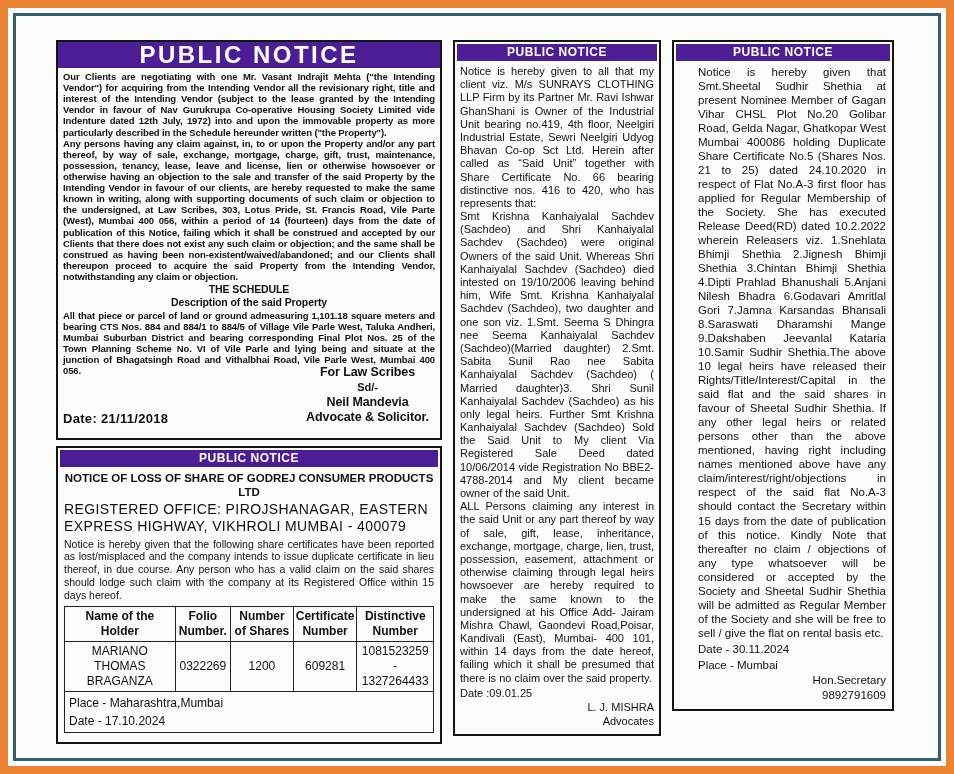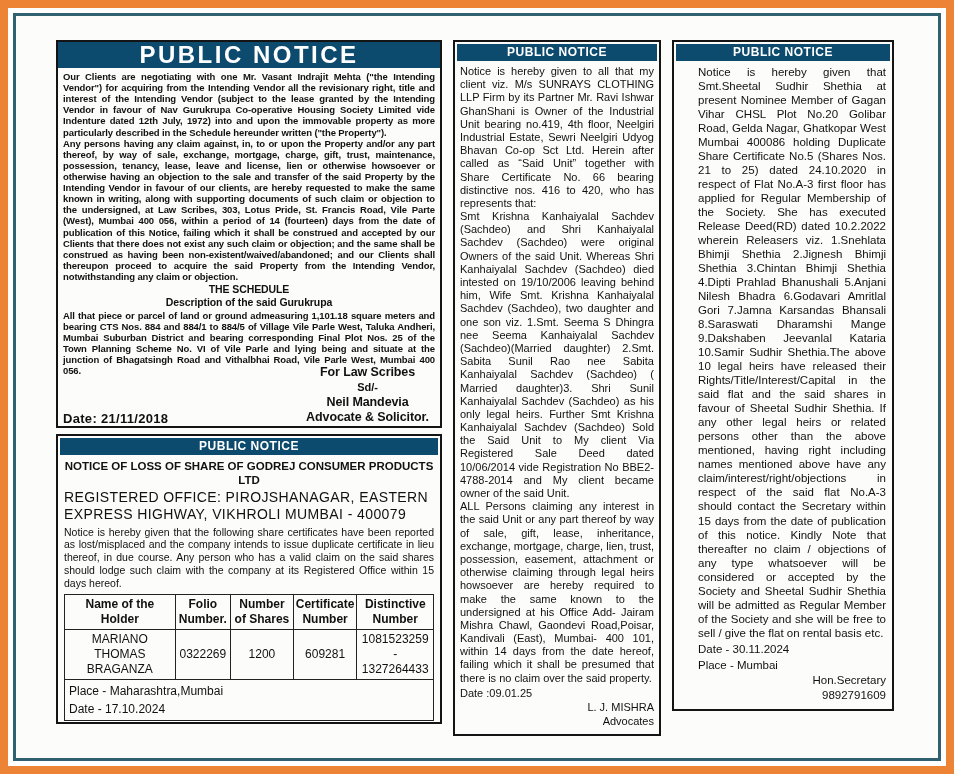--- a/index.html
+++ b/index.html
@@ -12,32 +12,32 @@
   .teal-frame{
     position:absolute;left:5px;top:5px;right:5px;bottom:5px;
     border:3px solid #2F6170;background:#FCFCFA;
     box-sizing:border-box;padding:24px 40px 20px 40px;overflow:hidden;
   }
   .columns{display:flex;gap:11px;align-items:flex-start;}
   .col1{width:386px;flex:none;}
   .col2{width:208px;flex:none;}
   .col3{width:222px;flex:none;}
   .notice-box{border:2px solid #141414;background:#FCFCFA;box-sizing:border-box;}
-  .hdr-bar{background:#0c4a6e;color:#fff;text-align:center;font-weight:bold;}
+  .hdr-bar{background:#4c1d95;color:#fff;text-align:center;font-weight:bold;}
   .hdr-big{font-size:24px;line-height:26px;letter-spacing:2.5px;height:26px;}
   .hdr-small{font-size:12px;line-height:17px;letter-spacing:.5px;height:17px;margin:2px 2px 0 2px;}
-  .bodyA{padding:3px 5px 0 5px;font-size:9.5px;font-weight:bold;line-height:1.17;text-align:justify;letter-spacing:-.1px;}
+  .bodyA{padding:3px 5px 12px 5px;font-size:9.5px;font-weight:bold;line-height:1.17;text-align:justify;letter-spacing:-.1px;}
   .bodyA p{margin:0;}
   .center-b{text-align:center;font-weight:bold;font-size:10.5px;margin:1px 0;}
   .sig-row{display:flex;justify-content:space-between;align-items:flex-end;margin-top:-11px;}
   .dateA{font-size:13px;font-weight:bold;letter-spacing:.3px;}
   .sigA{text-align:center;font-weight:bold;font-size:11px;line-height:1.25;margin-right:6px;}
   .sigA .big{font-size:12.5px;}
   .gap-v{height:6px;}
-  .bodyB{padding:4px 6px 1px 6px;font-size:10.5px;line-height:1.22;}
+  .bodyB{padding:4px 6px 9px 6px;font-size:10.5px;line-height:1.22;}
   .titleB{text-align:center;font-weight:bold;font-size:11.5px;line-height:1.2;margin:1px 0 1px 0;}
   .officeB{font-size:14px;letter-spacing:.4px;line-height:1.25;margin:1px 0;}
   .paraB{text-align:justify;margin:2px 0 4px 0;}
   table.godrej{border-collapse:collapse;width:100%;font-size:12px;}
   table.godrej th,table.godrej td{border:1px solid #222;padding:2px 2px;text-align:center;line-height:1.25;}
   table.godrej th{font-weight:bold;}
   table.godrej td.foot{text-align:left;padding:2px 4px;line-height:1.5;}
   .bodyM{padding:4px 5px 5px 5px;font-size:11px;line-height:1.2;text-align:justify;
          display:flex;flex-direction:column;min-height:640px;box-sizing:border-box;}
   .bodyM p{margin:0;}
@@ -55,21 +55,21 @@
     <div class="columns">
 
       <div class="col1">
 
         <div class="notice-box">
           <div class="hdr-bar hdr-big">PUBLIC NOTICE</div>
           <div class="bodyA">
             <p>Our Clients are negotiating with one Mr. Vasant Indrajit Mehta ("the Intending Vendor") for acquiring from the Intending Vendor all the revisionary right, title and interest of the Intending Vendor (subject to the lease granted by the Intending Vendor in favour of Nav Gurukrupa Co-operative Housing Society Limited vide Indenture dated 12th July, 1972) into and upon the immovable property as more particularly described in the Schedule hereunder written ("the Property").</p>
             <p>Any persons having any claim against, in, to or upon the Property and/or any part thereof, by way of sale, exchange, mortgage, charge, gift, trust, maintenance, possession, tenancy, lease, leave and license, lien or otherwise howsoever or otherwise having an objection to the sale and transfer of the said Property by the Intending Vendor in favour of our clients, are hereby requested to make the same known in writing, along with supporting documents of such claim or objection to the undersigned, at Law Scribes, 303, Lotus Pride, St. Francis Road, Vile Parte (West), Mumbai 400 056, within a period of 14 (fourteen) days from the date of publication of this Notice, failing which it shall be construed and accepted by our Clients that there does not exist any such claim or objection; and the same shall be construed as having been non-existent/waived/abandoned; and our Clients shall thereupon proceed to acquire the said Property from the Intending Vendor, notwithstanding any claim or objection.</p>
             <div class="center-b">THE SCHEDULE</div>
-            <div class="center-b">Description of the said Gurukrupa</div>
+            <div class="center-b">Description of the said Property</div>
             <p>All that piece or parcel of land or ground admeasuring 1,101.18 square meters and bearing CTS Nos. 884 and 884/1 to 884/5 of Village Vile Parle West, Taluka Andheri, Mumbai Suburban District and bearing corresponding Final Plot Nos. 25 of the Town Planning Scheme No. VI of Vile Parle and lying being and situate at the junction of Bhagatsingh Road and Vithalbhai Road, Vile Parle West, Mumbai 400 056.</p>
             <div class="sig-row">
               <div class="dateA">Date: 21/11/2018</div>
               <div class="sigA">
                 <div class="big">For Law Scribes</div>
                 <div>Sd/-</div>
                 <div class="big">Neil Mandevia</div>
                 <div class="big">Advocate &amp; Solicitor.</div>
               </div>
             </div>

